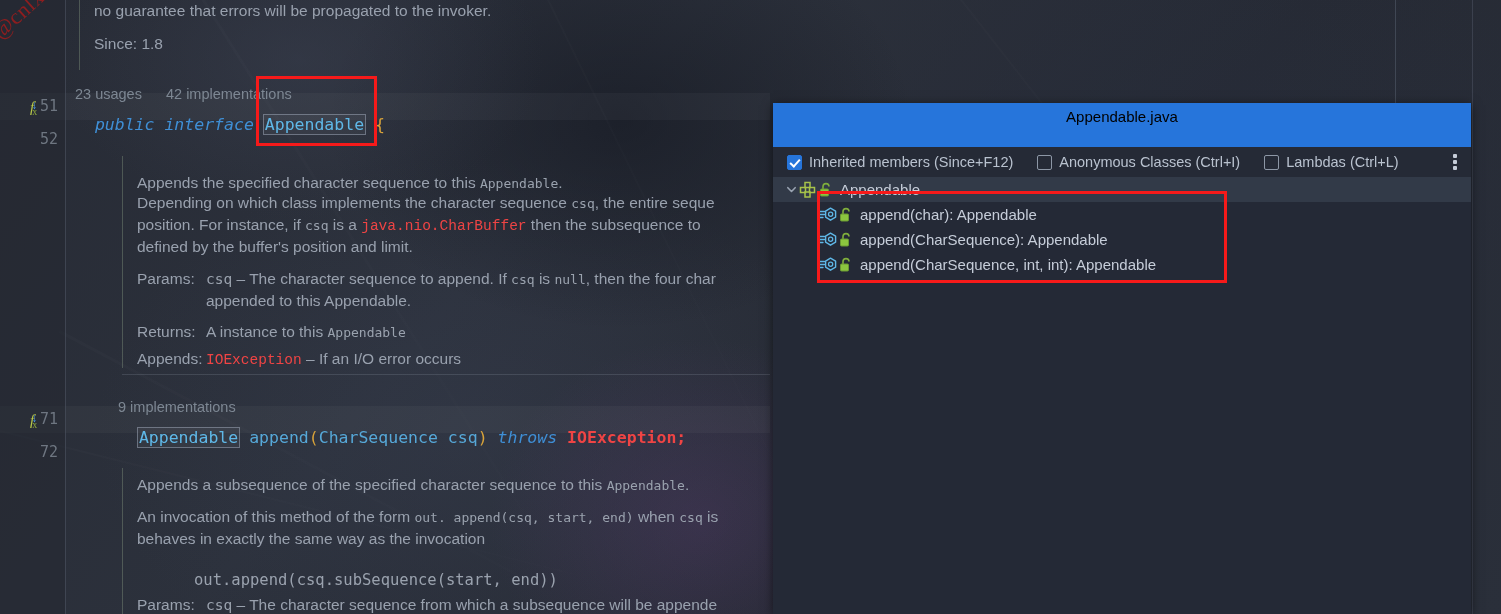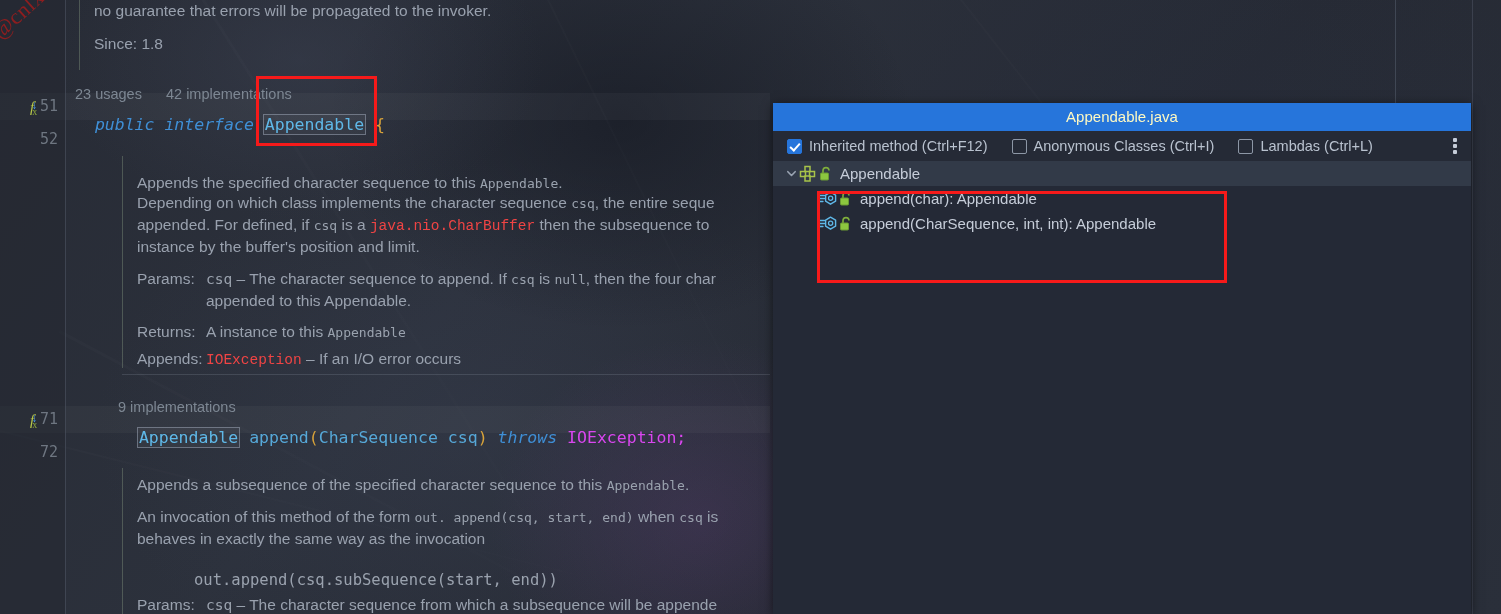--- a/index.html
+++ b/index.html
@@ -56,21 +56,21 @@
     font-size:16.5px;white-space:pre;
   }
   .kw{color:#3f8fd6;font-style:italic;}
   .type-hl{
     color:#5fb8e8;background:rgba(255,255,255,.04);
     outline:1px solid rgba(160,170,186,.55);padding:0 1px;
   }
   .brace{color:#d8a33a;}
   .ident{color:#56a8d8;}
   .param{color:#56a8d8;}
-  .green{color:#d946ef;}
+  .green{color:#ef4444;font-weight:bold;}
   .paren{color:#d8a33a;}
 
   .usages{
     position:absolute;color:#7d8793;font-size:14.5px;
     font-family:"Liberation Sans", sans-serif;
     margin-top:14px;
   }
 
   
   .doc{
@@ -95,21 +95,21 @@
 
   
   .vsep{position:absolute;width:1px;background:rgba(130,142,162,.28);}
 
   
   #structure-popup{
     position:absolute;left:773px;top:103px;width:698px;height:511px;
     background:#242936;box-shadow:0 2px 10px rgba(0,0,0,.55);
   }
   #popup-title{
-    height:28px;line-height:28px;background:#2675db;color:#fef9c3;
+    height:44px;line-height:28px;background:#2675db;color:#000000;
     text-align:center;font-size:15px;
   }
   #popup-toolbar{
     height:30px;display:flex;align-items:center;gap:0px;
     background:#252a36;padding:0 10px 0 14px;position:relative;
   }
   .cbx-item{display:flex;align-items:center;gap:7px;margin-right:24px;}
   .cbx{
     width:15px;height:15px;border:1.6px solid #8d97a6;border-radius:2px;
     box-sizing:border-box;background:transparent;position:relative;flex:0 0 auto;
@@ -192,23 +192,23 @@
 <div class="doc-bar" style="left:122px;top:156px;height:212px;"></div>
 
 <div class="doc" style="left:137px;top:160px;margin-top:12px;">
   <span>Appends the specified character sequence to this </span><span class="mono">Appendable</span><span>.</span>
 </div>
 
 <div class="doc" style="left:137px;top:192px;text-align:center;">
   <span>Depending on which class implements the character sequence </span><span class="mono">csq</span><span>, the entire seque</span>
 </div>
 <div class="doc" style="left:137px;top:214px;">
-  <span>appended. For defined, if </span><span class="mono">csq</span><span> is a </span><span class="link">java.nio.CharBuffer</span><span> then the subsequence to </span>
-</div>
-<div class="doc" style="left:137px;top:236px;">instance by the buffer's position and limit.</div>
+  <span>position. For instance, if </span><span class="mono">csq</span><span> is a </span><span class="link">java.nio.CharBuffer</span><span> then the subsequence to </span>
+</div>
+<div class="doc" style="left:137px;top:236px;">defined by the buffer's position and limit.</div>
 
 <div class="doc" style="left:137px;top:268px;">Params:</div>
 <div class="doc" style="left:206px;top:268px;">
   <span class="mono" style="font-size:14.5px;">csq</span><span> – The character sequence to append. If </span><span class="mono">csq</span><span> is </span><span class="mono">null</span><span>, then the four char</span>
 </div>
 <div class="doc" style="left:206px;top:290px;">appended to this Appendable.</div>
 
 <div class="doc" style="left:137px;top:321px;">Returns:</div>
 <div class="doc" style="left:206px;top:321px;">
   <span>A instance to this </span><span class="mono">Appendable</span>
@@ -247,21 +247,21 @@
   <span class="mono" style="font-size:14.5px;">csq</span><span> – The character sequence from which a subsequence will be appende</span>
 </div>
 
 <div id="structure-popup">
 
   <div id="popup-title">Appendable.java</div>
 
   <div id="popup-toolbar">
     <div class="cbx-item">
       <span class="cbx on"></span>
-      <span class="cbx-label">Inherited method (Ctrl+F12)</span>
+      <span class="cbx-label">Inherited members (Since+F12)</span>
     </div>
     <div class="cbx-item">
       <span class="cbx"></span>
       <span class="cbx-label">Anonymous Classes (Ctrl+I)</span>
     </div>
     <div class="cbx-item">
       <span class="cbx"></span>
       <span class="cbx-label">Lambdas (Ctrl+L)</span>
     </div>
     <div id="kebab">
@@ -307,36 +307,53 @@
       </span>
       <span class="ico lock">
         <svg width="13" height="16" viewBox="0 0 13 16">
           <path d="M4 7 V4.6 A3 3 0 0 1 10 4.6" fill="none" stroke="#7fae3c" stroke-width="1.6"></path>
           <rect x="1.5" y="7" width="8" height="7" rx="1" fill="#8cc63f" stroke="#6a9a33" stroke-width="1"></rect>
         </svg>
       </span>
       <span class="tree-label">append(char): Appendable</span>
     </div>
 
-
     <div class="tree-row">
       <span class="tree-indent"></span>
       <span class="ico">
         <svg width="19" height="17" viewBox="0 0 19 17">
           <path d="M1 5.5 H5.5 M1 8.5 H5.5 M1 11.5 H4" stroke="#5fb8e8" stroke-width="1.3" stroke-linecap="round"></path>
           <path d="M11.5 2.2 L16.6 5.2 V11.2 L11.5 14.2 L6.6 11.2 V5.2 Z" fill="none" stroke="#5fb8e8" stroke-width="1.4" stroke-linejoin="round"></path>
           <circle cx="11.6" cy="8.2" r="2.1" fill="none" stroke="#5fb8e8" stroke-width="1.3"></circle>
         </svg>
       </span>
       <span class="ico lock">
         <svg width="13" height="16" viewBox="0 0 13 16">
           <path d="M4 7 V4.6 A3 3 0 0 1 10 4.6" fill="none" stroke="#7fae3c" stroke-width="1.6"></path>
           <rect x="1.5" y="7" width="8" height="7" rx="1" fill="#8cc63f" stroke="#6a9a33" stroke-width="1"></rect>
         </svg>
       </span>
+      <span class="tree-label">append(CharSequence): Appendable</span>
+    </div>
+
+    <div class="tree-row">
+      <span class="tree-indent"></span>
+      <span class="ico">
+        <svg width="19" height="17" viewBox="0 0 19 17">
+          <path d="M1 5.5 H5.5 M1 8.5 H5.5 M1 11.5 H4" stroke="#5fb8e8" stroke-width="1.3" stroke-linecap="round"></path>
+          <path d="M11.5 2.2 L16.6 5.2 V11.2 L11.5 14.2 L6.6 11.2 V5.2 Z" fill="none" stroke="#5fb8e8" stroke-width="1.4" stroke-linejoin="round"></path>
+          <circle cx="11.6" cy="8.2" r="2.1" fill="none" stroke="#5fb8e8" stroke-width="1.3"></circle>
+        </svg>
+      </span>
+      <span class="ico lock">
+        <svg width="13" height="16" viewBox="0 0 13 16">
+          <path d="M4 7 V4.6 A3 3 0 0 1 10 4.6" fill="none" stroke="#7fae3c" stroke-width="1.6"></path>
+          <rect x="1.5" y="7" width="8" height="7" rx="1" fill="#8cc63f" stroke="#6a9a33" stroke-width="1"></rect>
+        </svg>
+      </span>
       <span class="tree-label">append(CharSequence, int, int): Appendable</span>
     </div>
 
   </div>
 </div>
 
 <div class="annot" style="left:256px;top:76px;width:121px;height:70px;"></div>
 <div class="annot" style="left:817px;top:191px;width:410px;height:92px;"></div>
 
 </body></html>

